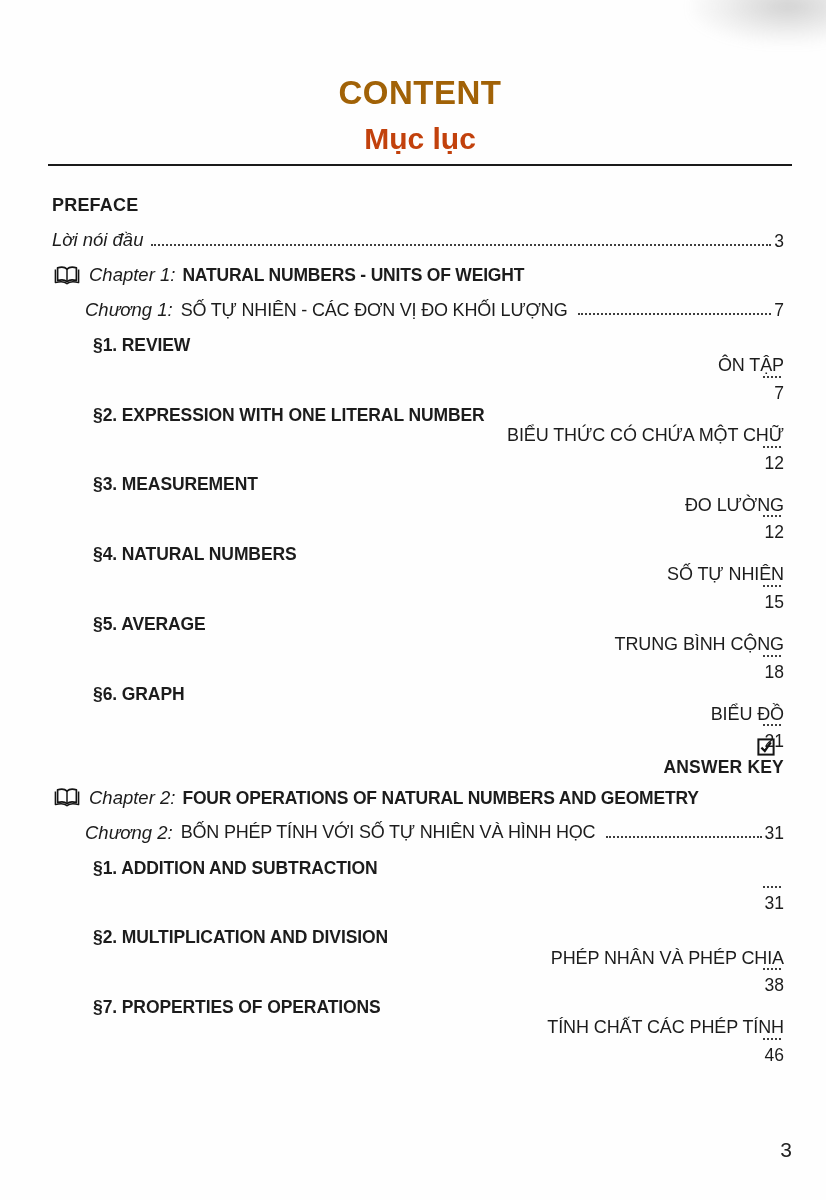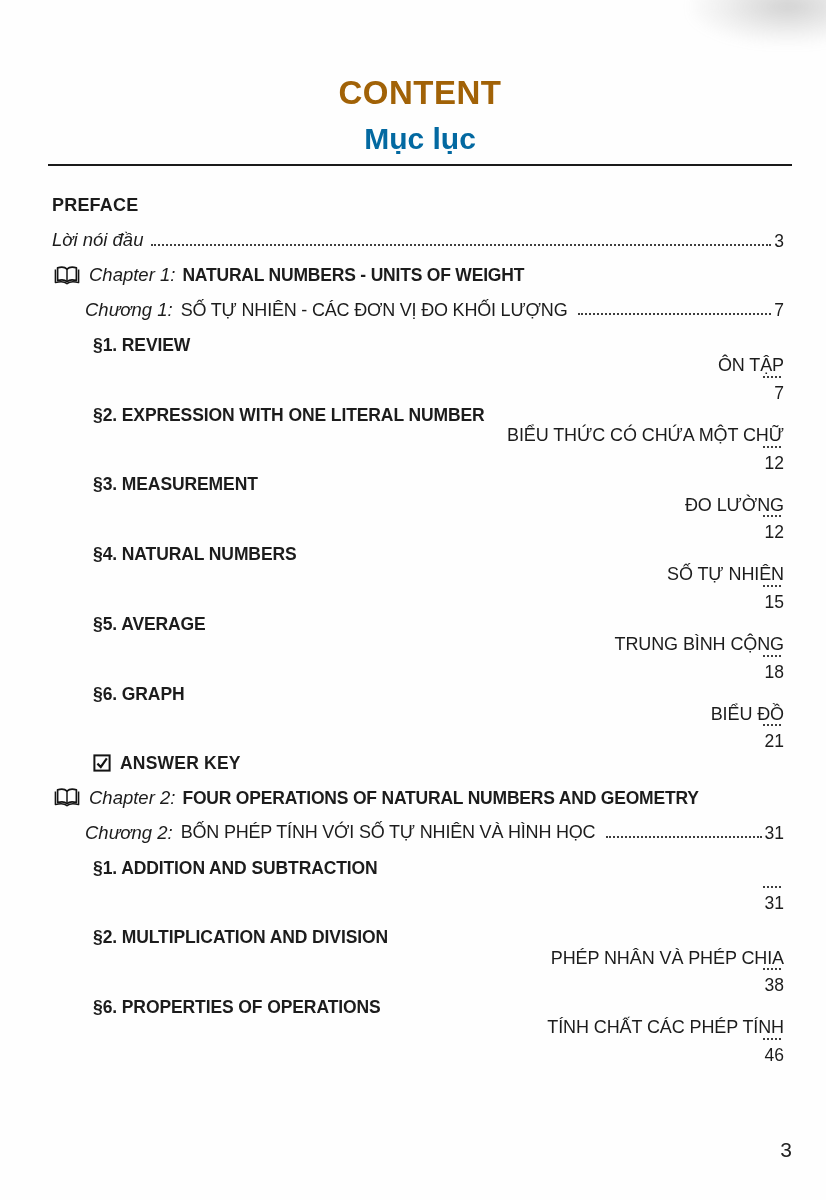--- a/index.html
+++ b/index.html
@@ -19,21 +19,21 @@
     pointer-events:none;
   }
   .title-en{
     position:absolute;top:76px;left:48px;width:744px;
     text-align:center;font-size:33px;font-weight:700;line-height:1;
     letter-spacing:0.5px;color:#a16207;
   }
   .title-vi{
     position:absolute;top:121px;left:48px;width:744px;
     text-align:center;font-size:30px;font-weight:700;line-height:1.2;
-    color:#0369a1;
+    color:#c2410c;
   }
   .rule{
     position:absolute;top:164px;left:48px;width:744px;height:0;
     border-top:2.5px solid #1a1a1a;
   }
   .toc{
     position:absolute;top:181px;left:52px;width:732px;
   }
   .row{
     height:34.85px;
@@ -46,21 +46,21 @@
   .row.ileader .lbl{font-style:italic;font-size:18.5px;}
   .row.chapter{padding-left:2px;}
   .row.chapter .icon{display:inline-flex;margin-right:9px;position:relative;top:-1px;}
   .row.chapter .ch-prefix{font-weight:400;font-style:italic;font-size:18.5px;margin-right:7px;white-space:nowrap;}
   .row.chapter .ch-title{font-weight:700;font-size:17.5px;letter-spacing:-0.2px;white-space:nowrap;}
   .row.chapter-vi{padding-left:33px;}
   .row.chapter-vi .ch-prefix{font-style:italic;font-size:18.5px;margin-right:8px;white-space:nowrap;}
   .row.chapter-vi .lbl{font-size:18px;letter-spacing:-0.2px;}
   .row.section{padding-left:41px;}
   .row.section .lbl{font-weight:700;font-size:17.5px;letter-spacing:-0.1px;}
-  .row.answer{padding-left:41px;}
+  .row.answer{padding-left:41px;flex-direction:column;}
   .row.answer .icon{display:inline-flex;margin-right:9px;position:relative;top:-1px;}
   .row.answer .lbl{font-weight:700;font-size:17.5px;letter-spacing:0.2px;}
   .row.sub{padding-left:60px;flex-direction:column;}
   .row.sub .lbl{font-size:18px;letter-spacing:-0.1px;}
   .dots{
     flex:1 1 auto;min-width:18px;
     border-bottom:2.4px dotted #3d3d3d;
     margin:0 3px 5px 8px;
   }
   .chapter-vi .dots{margin-left:11px;}
@@ -206,21 +206,21 @@
     <div class="row section">
       <span class="lbl">§2. MULTIPLICATION AND DIVISION</span>
     </div>
     <div class="row sub">
       <span class="lbl">PHÉP NHÂN VÀ PHÉP CHIA</span>
       <span class="dots"></span>
       <span class="pagenum">38</span>
     </div>
 
     <div class="row section">
-      <span class="lbl">§6. PROPERTIES OF OPERATIONS</span>
+      <span class="lbl">§7. PROPERTIES OF OPERATIONS</span>
     </div>
     <div class="row sub">
       <span class="lbl">TÍNH CHẤT CÁC PHÉP TÍNH</span>
       <span class="dots"></span>
       <span class="pagenum">46</span>
     </div>
 
   </div>
 
   <div class="footer-num">3</div>

